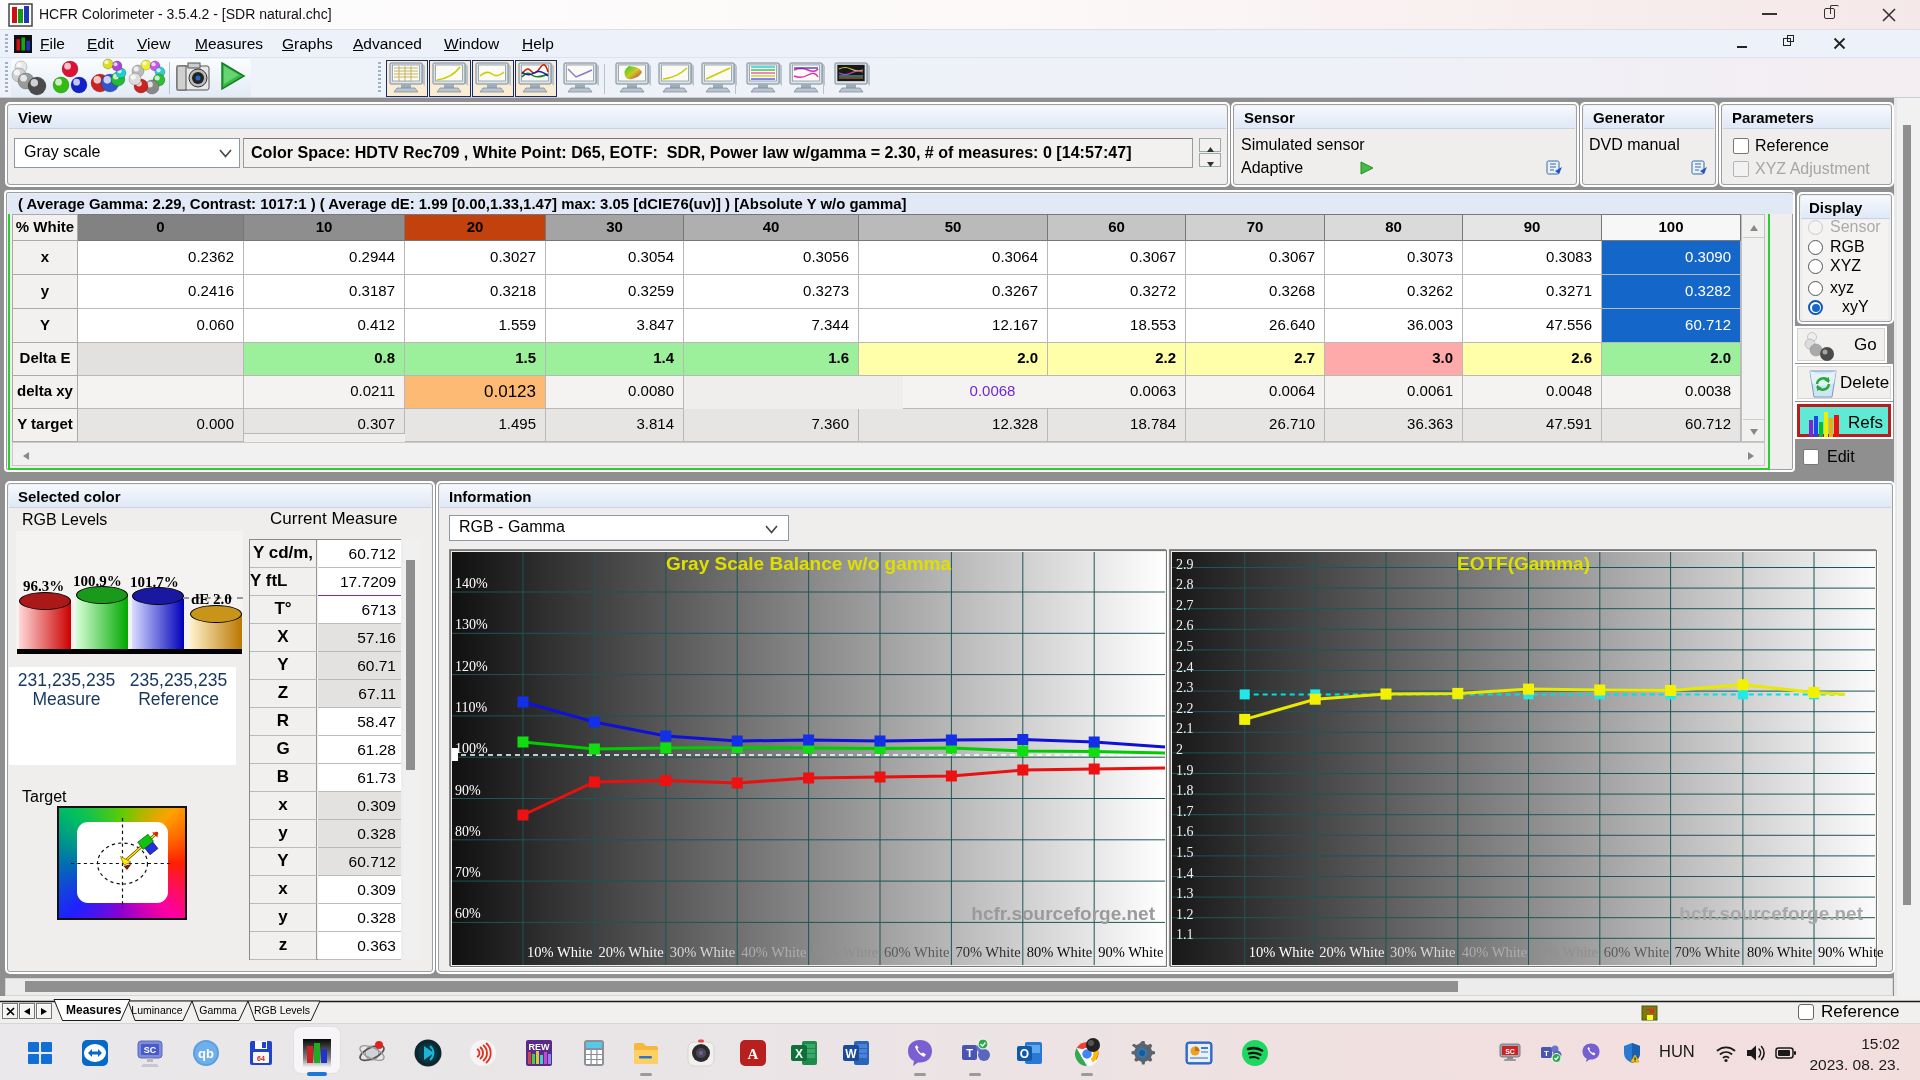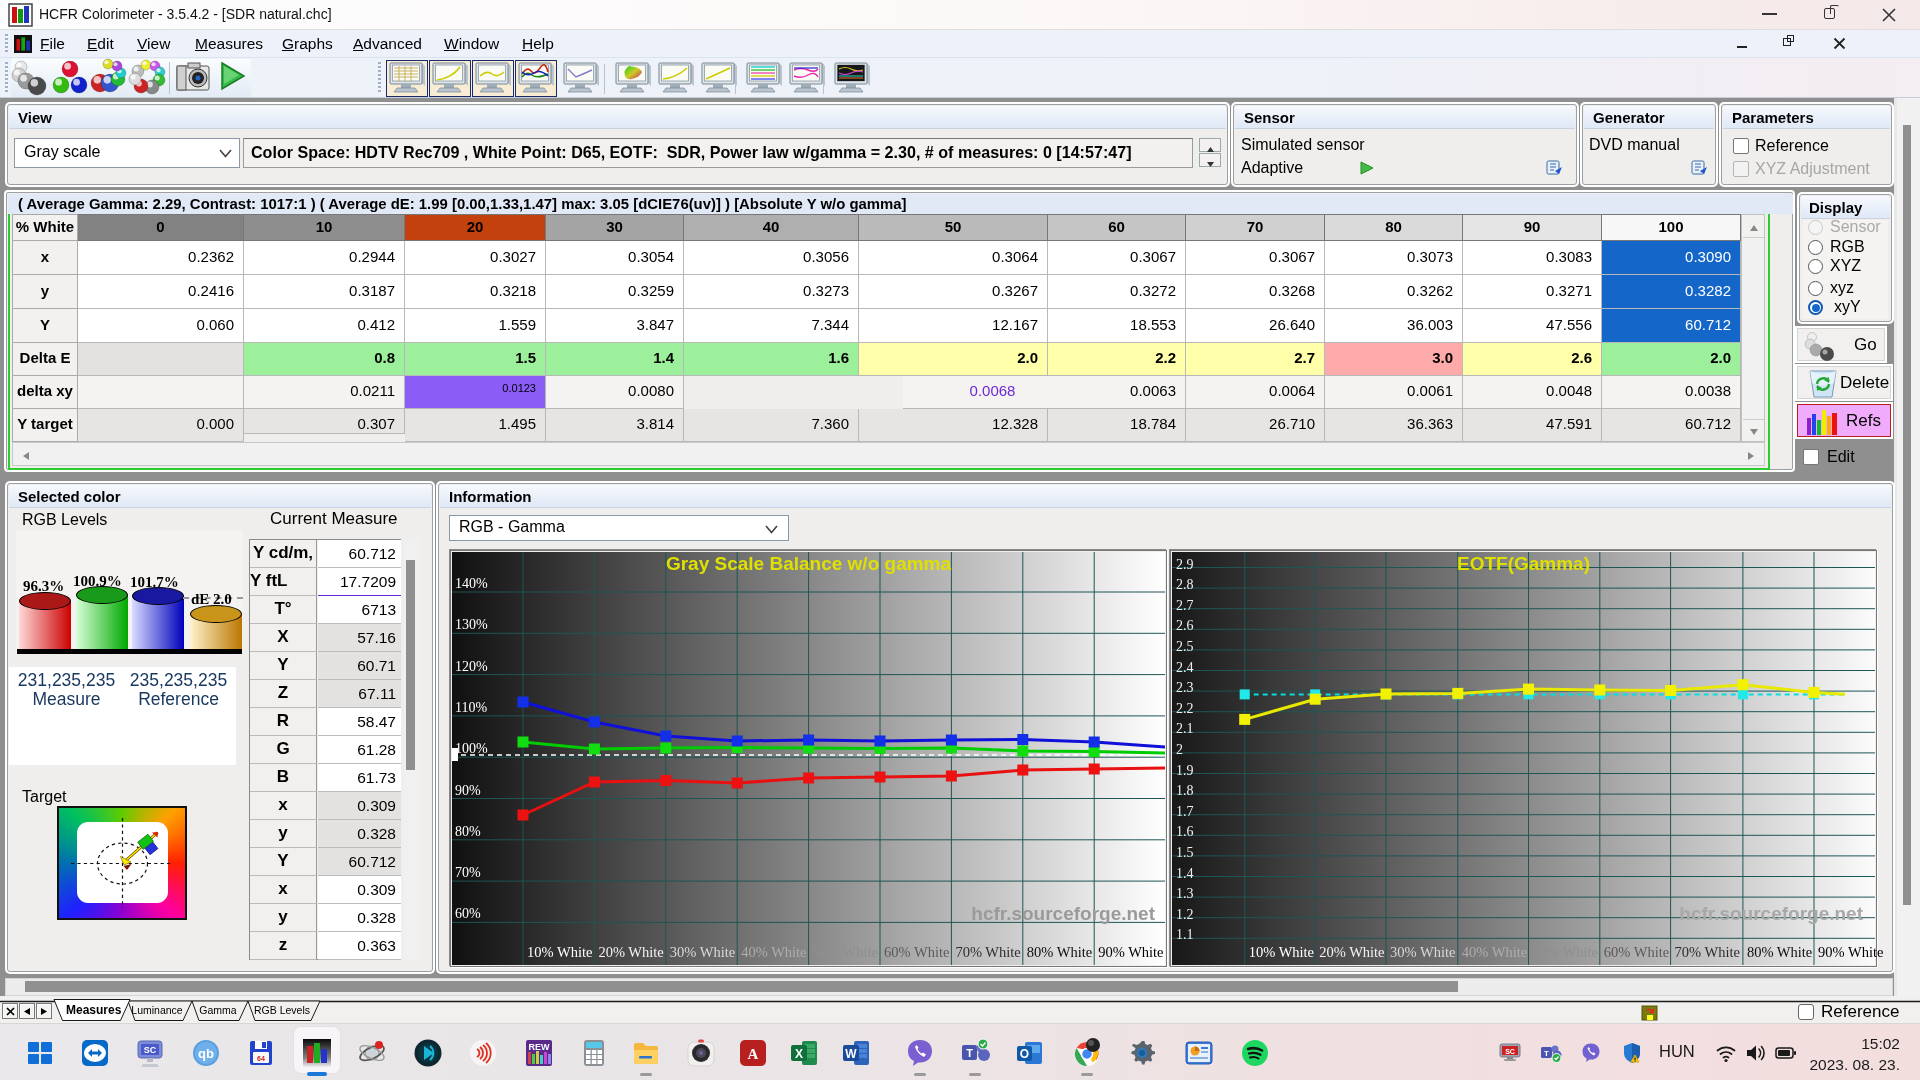--- a/index.html
+++ b/index.html
@@ -344,21 +344,21 @@
     <div class="a" style="left:677px;top:150px;width:175px;height:33px;background:#9df09b;border:1px solid #b8b8b8;border-left:none;border-top:none;font-size:15px;font-weight:bold;color:#000;text-align:right;padding:6px 9px 0 0;">1.6</div>
     <div class="a" style="left:852px;top:150px;width:189px;height:33px;background:#ffffaa;border:1px solid #b8b8b8;border-left:none;border-top:none;font-size:15px;font-weight:bold;color:#000;text-align:right;padding:6px 9px 0 0;">2.0</div>
     <div class="a" style="left:1041px;top:150px;width:138px;height:33px;background:#ffffaa;border:1px solid #b8b8b8;border-left:none;border-top:none;font-size:15px;font-weight:bold;color:#000;text-align:right;padding:6px 9px 0 0;">2.2</div>
     <div class="a" style="left:1179px;top:150px;width:139px;height:33px;background:#ffffaa;border:1px solid #b8b8b8;border-left:none;border-top:none;font-size:15px;font-weight:bold;color:#000;text-align:right;padding:6px 9px 0 0;">2.7</div>
     <div class="a" style="left:1318px;top:150px;width:138px;height:33px;background:#ffaaaa;border:1px solid #b8b8b8;border-left:none;border-top:none;font-size:15px;font-weight:bold;color:#000;text-align:right;padding:6px 9px 0 0;">3.0</div>
     <div class="a" style="left:1456px;top:150px;width:139px;height:33px;background:#ffffaa;border:1px solid #b8b8b8;border-left:none;border-top:none;font-size:15px;font-weight:bold;color:#000;text-align:right;padding:6px 9px 0 0;">2.6</div>
     <div class="a" style="left:1595px;top:150px;width:139px;height:33px;background:#9df09b;border:1px solid #b8b8b8;border-left:none;border-top:none;font-size:15px;font-weight:bold;color:#000;text-align:right;padding:6px 9px 0 0;">2.0</div>
     <div class="a" style="left:5px;top:183px;width:66px;height:33px;background:#f2f1f0;border:1px solid #aaa;border-top:none;font-weight:bold;font-size:15px;text-align:center;padding-top:6px;">delta xy</div>
     <div class="a" style="left:71px;top:183px;width:166px;height:33px;background:#f4f3f1;border:1px solid #b8b8b8;border-left:none;border-top:none;font-size:15px;font-weight:normal;color:#000;text-align:right;padding:6px 9px 0 0;"></div>
     <div class="a" style="left:237px;top:183px;width:161px;height:33px;background:#f4f3f1;border:1px solid #b8b8b8;border-left:none;border-top:none;font-size:15px;font-weight:normal;color:#000;text-align:right;padding:6px 9px 0 0;">0.0211</div>
-    <div class="a" style="left:398px;top:183px;width:141px;height:33px;background:#8b5cf6;border:1px solid #b8b8b8;border-left:none;border-top:none;font-size:11px;font-weight:normal;color:#000;text-align:right;padding:6px 9px 0 0;">0.0123</div>
+    <div class="a" style="left:398px;top:183px;width:141px;height:33px;background:#fdba74;border:1px solid #b8b8b8;border-left:none;border-top:none;font-size:17px;font-weight:normal;color:#000;text-align:right;padding:6px 9px 0 0;">0.0123</div>
     <div class="a" style="left:539px;top:183px;width:138px;height:33px;background:#f4f3f1;border:1px solid #b8b8b8;border-left:none;border-top:none;font-size:15px;font-weight:normal;color:#000;text-align:right;padding:6px 9px 0 0;">0.0080</div>
     <div class="a" style="left:677px;top:183px;width:175px;height:33px;background:#f4f3f1;border:1px solid #b8b8b8;border-left:none;border-top:none;font-size:15px;font-weight:normal;color:#000;text-align:right;padding:6px 9px 0 0;margin-top:36px;">0.0073</div>
     <div class="a" style="left:896px;top:183px;width:189px;height:33px;background:#f4f3f1;border:1px solid #b8b8b8;border-left:none;border-top:none;font-size:15px;font-weight:normal;color:#6d28d9;text-align:center;padding:6px 9px 0 0;">0.0068</div>
     <div class="a" style="left:1041px;top:183px;width:138px;height:33px;background:#f4f3f1;border:1px solid #b8b8b8;border-left:none;border-top:none;font-size:15px;font-weight:normal;color:#000;text-align:right;padding:6px 9px 0 0;">0.0063</div>
     <div class="a" style="left:1179px;top:183px;width:139px;height:33px;background:#f4f3f1;border:1px solid #b8b8b8;border-left:none;border-top:none;font-size:15px;font-weight:normal;color:#000;text-align:right;padding:6px 9px 0 0;">0.0064</div>
     <div class="a" style="left:1318px;top:183px;width:138px;height:33px;background:#f4f3f1;border:1px solid #b8b8b8;border-left:none;border-top:none;font-size:15px;font-weight:normal;color:#000;text-align:right;padding:6px 9px 0 0;">0.0061</div>
     <div class="a" style="left:1456px;top:183px;width:139px;height:33px;background:#f4f3f1;border:1px solid #b8b8b8;border-left:none;border-top:none;font-size:15px;font-weight:normal;color:#000;text-align:right;padding:6px 9px 0 0;">0.0048</div>
     <div class="a" style="left:1595px;top:183px;width:139px;height:33px;background:#f4f3f1;border:1px solid #b8b8b8;border-left:none;border-top:none;font-size:15px;font-weight:normal;color:#000;text-align:right;padding:6px 9px 0 0;">0.0038</div>
     <div class="a" style="left:5px;top:216px;width:66px;height:33px;background:#f2f1f0;border:1px solid #aaa;border-top:none;font-weight:bold;font-size:15px;text-align:center;padding-top:6px;">Y target</div>
     <div class="a" style="left:71px;top:216px;width:166px;height:33px;background:#e6e5e3;border:1px solid #b8b8b8;border-left:none;border-top:none;font-size:15px;font-weight:normal;color:#000;text-align:right;padding:6px 9px 0 0;">0.000</div>
@@ -399,21 +399,21 @@
 <div class="a" style="left:8px;top:25px;width:15px;height:15px;border:1px solid #c9c9c9;border-radius:50%;background:#f4f4f4;"></div>
     <div class="a" style="left:30px;top:23px;font-size:16px;color:#aaa;">Sensor</div>
     <div class="a" style="left:8px;top:45px;width:15px;height:15px;border:1.5px solid #555;border-radius:50%;background:#fff;"></div>
     <div class="a" style="left:30px;top:43px;font-size:16px;">RGB</div>
     <div class="a" style="left:8px;top:64px;width:15px;height:15px;border:1.5px solid #555;border-radius:50%;background:#fff;"></div>
     <div class="a" style="left:30px;top:62px;font-size:16px;">XYZ</div>
     <div class="a" style="left:8px;top:86px;width:15px;height:15px;border:1.5px solid #555;border-radius:50%;background:#fff;"></div>
     <div class="a" style="left:30px;top:84px;font-size:16px;">xyz</div>
     <div class="a" style="left:8px;top:105px;width:15px;height:15px;border:2px solid #1257b0;border-radius:50%;background:#fff;"></div>
     <div class="a" style="left:11.5px;top:108.5px;width:8px;height:8px;border-radius:50%;background:#1668cc;"></div>
-    <div class="a" style="left:34px;top:103px;font-size:16px;">xyY</div>
+    <div class="a" style="left:42px;top:103px;font-size:16px;">xyY</div>
   </div>
 <div class="a" style="left:1797px;top:328px;width:88px;height:33px;background:#f1f0ef;border:1px solid #d5d4d2;box-shadow:0 0 0 2px #fff;">
     <svg style="left:6px;top:3px" width="40" height="28" viewBox="0 0 40 28">
       <circle cx="8" cy="5" r="4.5" fill="#eee" stroke="#999" stroke-width="0.5"></circle>
       <circle cx="6" cy="12" r="5" fill="#ddd" stroke="#999" stroke-width="0.5"></circle>
       <circle cx="12" cy="18" r="6" fill="#aaa" stroke="#888" stroke-width="0.5"></circle>
       <circle cx="23" cy="22" r="7" fill="#4a4a4a"></circle>
       <circle cx="21" cy="20" r="2.5" fill="#bbb" opacity="0.8"></circle>
     </svg>
     <div class="a" style="left:56px;top:6px;font-size:17px;">Go</div>
@@ -424,21 +424,21 @@
       <path d="M4 2 Q17 8 30 2 L28 14 Q17 19 6 14 Z" fill="#e8f3fb" opacity="0.9"></path>
       <g stroke="#22aa33" stroke-width="2.4" fill="none">
         <path d="M11 15 a6.5 6.5 0 0 1 12-2.5"></path>
         <path d="M23 15 a6.5 6.5 0 0 1-12 2.5"></path>
       </g>
       <path d="M23 8 l0 6 -5-3 Z" fill="#22aa33"></path>
       <path d="M11 22 l0 -6 5 3 Z" fill="#22aa33"></path>
     </svg>
     <div class="a" style="left:42px;top:6px;font-size:17px;">Delete</div>
   </div>
-<div class="a" style="left:1797px;top:404px;width:94px;height:33px;background:#f0abfc;border:1px solid #b91c1c;box-shadow:0 0 0 2px #fff;">
+<div class="a" style="left:1797px;top:404px;width:94px;height:33px;background:#5eead4;border:3px solid #b91c1c;box-shadow:0 0 0 2px #fff;">
     <svg style="left:8px;top:3px" width="34" height="28" viewBox="0 0 34 28">
       <rect x="1" y="10" width="4" height="17" fill="#8822cc"></rect>
       <rect x="6" y="6" width="4" height="21" fill="#2244ee"></rect>
       <rect x="11" y="12" width="4" height="15" fill="#11bb22"></rect>
       <rect x="16" y="2" width="4" height="25" fill="#eeee00"></rect>
       <rect x="21" y="8" width="4" height="19" fill="#ffaa00"></rect>
       <rect x="26" y="5" width="5" height="22" fill="#ee1111"></rect>
     </svg>
     <div class="a" style="left:48px;top:6px;font-size:17px;">Refs</div>
   </div>

